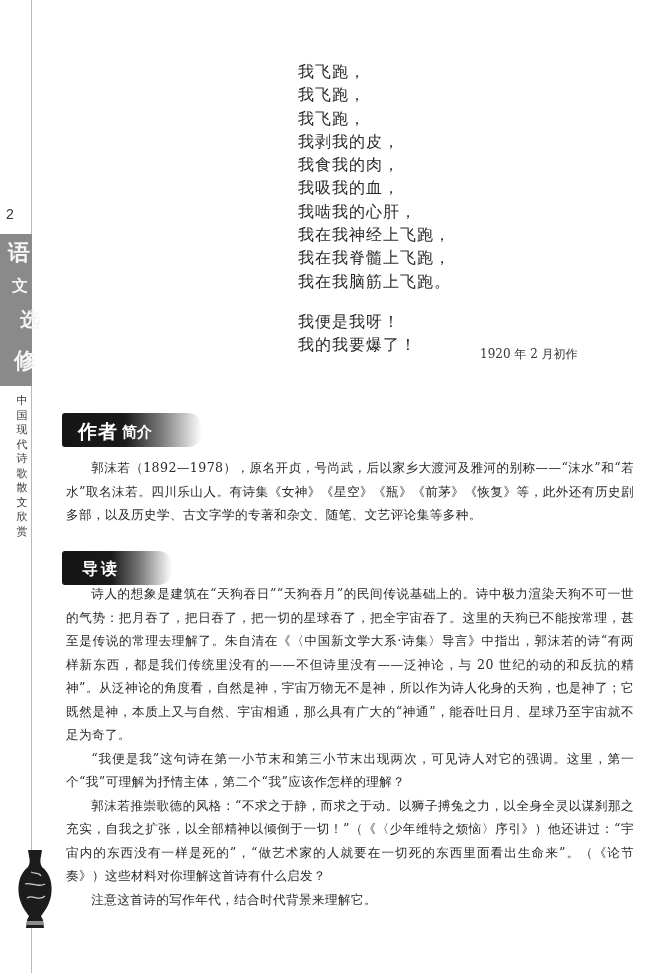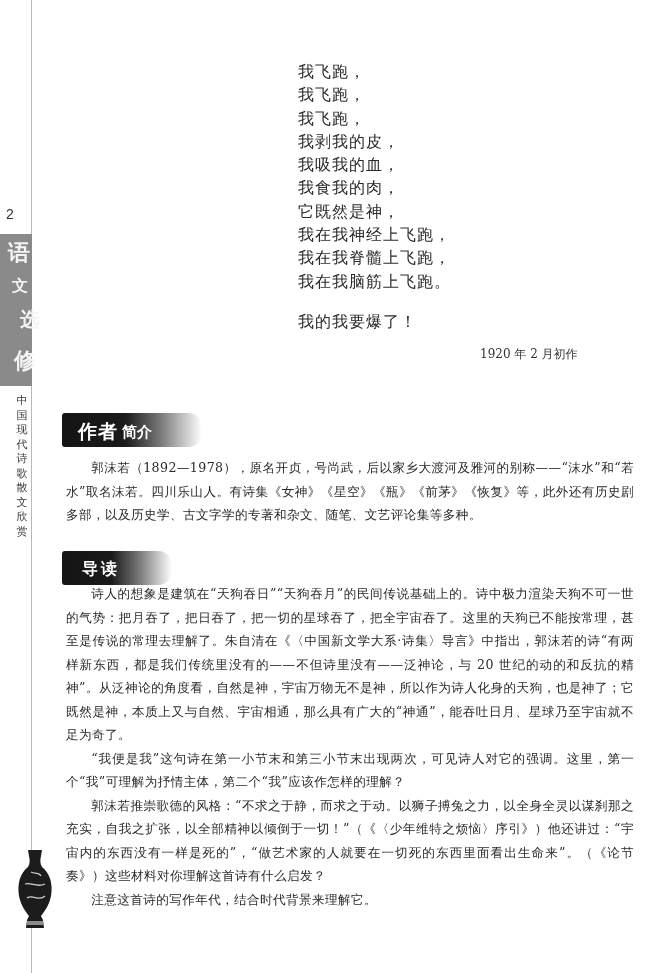--- a/index.html
+++ b/index.html
@@ -87,27 +87,28 @@
   <path d="M13 2 L27 2 L26 8 C25 12 25 16 27 19 C35 25 38 36 36 48 C34 58 29 64 26 68 L28 72 L29 80 L11 80 L12 72 L14 68 C11 64 6 58 4 48 C2 36 5 25 13 19 C15 16 15 12 14 8 Z" fill="#1c1c1c"></path>
   <path d="M16 24 C20 26 24 24 26 28 M10 36 C16 34 22 40 30 36 M12 50 C18 46 24 54 30 48" stroke="#cfcfcf" stroke-width="1.3" fill="none"></path>
   <rect x="12" y="73" width="16" height="4" fill="#8c8c8c"></rect>
 </svg>
 
 <div class="poem">
   <span class="line">我飞跑，</span>
   <span class="line">我飞跑，</span>
   <span class="line">我飞跑，</span>
   <span class="line">我剥我的皮，</span>
+  <span class="line">我食我的肉，</span>
   <span class="line">我吸我的血，</span>
-  <span class="line">我食我的肉，</span>
-  <span class="line">它既然是神，</span>
+  <span class="line">我啮我的心肝，</span>
   <span class="line">我在我神经上飞跑，</span>
   <span class="line">我在我脊髓上飞跑，</span>
   <span class="line">我在我脑筋上飞跑。</span>
   <div class="gap"></div>
+  <span class="line">我便是我呀！</span>
   <span class="line">我的我要爆了！</span>
 </div>
 <div class="poem-date">1920 年 2 月初作</div>
 
 <div class="section-banner banner-author">
   <span class="big">作者</span>
   <span class="small">简介</span>
 </div>
 <div class="para-block author-block">
   <p>郭沫若（1892—1978），原名开贞，号尚武，后以家乡大渡河及雅河的别称——“沫水”和“若水”取名沫若。四川乐山人。有诗集《女神》《星空》《瓶》《前茅》《恢复》等，此外还有历史剧多部，以及历史学、古文字学的专著和杂文、随笔、文艺评论集等多种。</p>

